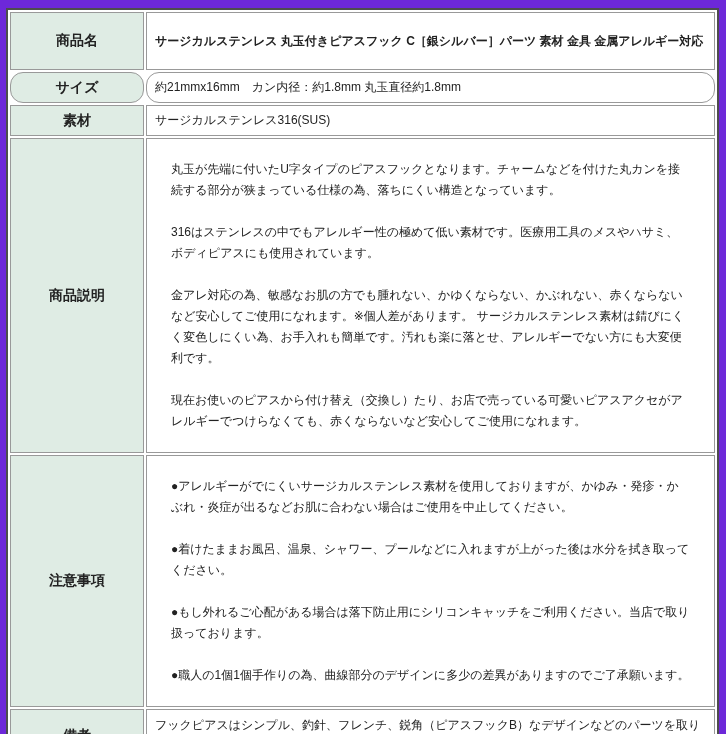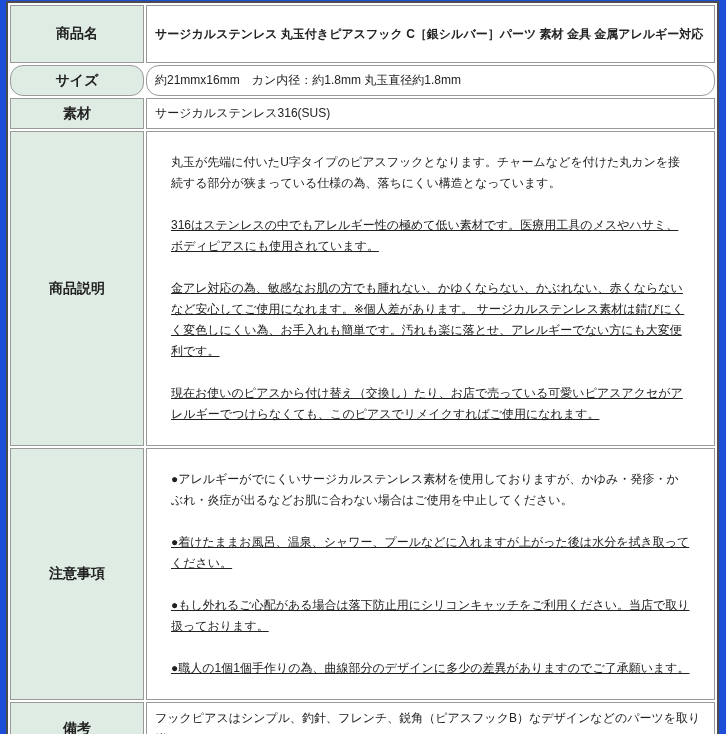--- a/index.html
+++ b/index.html
@@ -6,22 +6,22 @@
     margin: 0;
     padding: 0;
     background: #ffffff;
     font-family: "Liberation Sans", "DejaVu Sans", sans-serif;
     color: #222222;
   }
   .page {
     width: 726px;
     height: 734px;
     box-sizing: border-box;
-    padding: 1px 6px;
-    background: #1d4ed8;
+    padding: 8px 6px;
+    background: #6d28d9;
   }
   table.spec-table {
     width: 713px;
     border-collapse: separate;
     border-spacing: 2px;
     border: 2px solid #4d4d4d;
     background: #ffffff;
     table-layout: fixed;
   }
   table.spec-table th {
@@ -39,21 +39,21 @@
     border: 1px solid #999999;
     font-size: 12px;
     line-height: 21px;
     vertical-align: middle;
     padding: 4px 8px;
     box-sizing: border-box;
     word-break: break-all;
   }
   td.bold-value { font-weight: bold; }
   td p { margin: 16px; padding: 0; }
-  td p + p { margin-top: 21px; text-decoration: underline; }
+  td p + p { margin-top: 21px; }
   tr.r1 th, tr.r1 td { height: 58px; }
   tr.r2 th, tr.r2 td { height: 26px; border-radius: 13px; }
   tr.r3 th, tr.r3 td { height: 28px; margin-left: 16px; }
   tr.r4 th, tr.r4 td { height: 27px; }
   tr.r5 th, tr.r5 td { height: 272px; }
   tr.r6 th, tr.r6 td { height: 226px; }
   tr.r7 th, tr.r7 td { height: 54px; }
 </style>
 </head>
 <body>
@@ -72,21 +72,21 @@
       <tr class="r3">
         <th>素材</th>
         <td>サージカルステンレス316(SUS)</td>
       </tr>
       <tr class="r5">
         <th>商品説明</th>
         <td>
           <p>丸玉が先端に付いたU字タイプのピアスフックとなります。チャームなどを付けた丸カンを接続する部分が狭まっている仕様の為、落ちにくい構造となっています。</p>
           <p>316はステンレスの中でもアレルギー性の極めて低い素材です。医療用工具のメスやハサミ、ボディピアスにも使用されています。</p>
           <p>金アレ対応の為、敏感なお肌の方でも腫れない、かゆくならない、かぶれない、赤くならないなど安心してご使用になれます。※個人差があります。 サージカルステンレス素材は錆びにくく変色しにくい為、お手入れも簡単です。汚れも楽に落とせ、アレルギーでない方にも大変便利です。</p>
-          <p>現在お使いのピアスから付け替え（交換し）たり、お店で売っている可愛いピアスアクセがアレルギーでつけらなくても、このピアスでリメイクすればご使用になれます。</p>
+          <p>現在お使いのピアスから付け替え（交換し）たり、お店で売っている可愛いピアスアクセがアレルギーでつけらなくても、赤くならないなど安心してご使用になれます。</p>
         </td>
       </tr>
       <tr class="r6">
         <th>注意事項</th>
         <td>
           <p>●アレルギーがでにくいサージカルステンレス素材を使用しておりますが、かゆみ・発疹・かぶれ・炎症が出るなどお肌に合わない場合はご使用を中止してください。</p>
           <p>●着けたままお風呂、温泉、シャワー、プールなどに入れますが上がった後は水分を拭き取ってください。</p>
           <p>●もし外れるご心配がある場合は落下防止用にシリコンキャッチをご利用ください。当店で取り扱っております。</p>
           <p>●職人の1個1個手作りの為、曲線部分のデザインに多少の差異がありますのでご了承願います。</p>
         </td>

